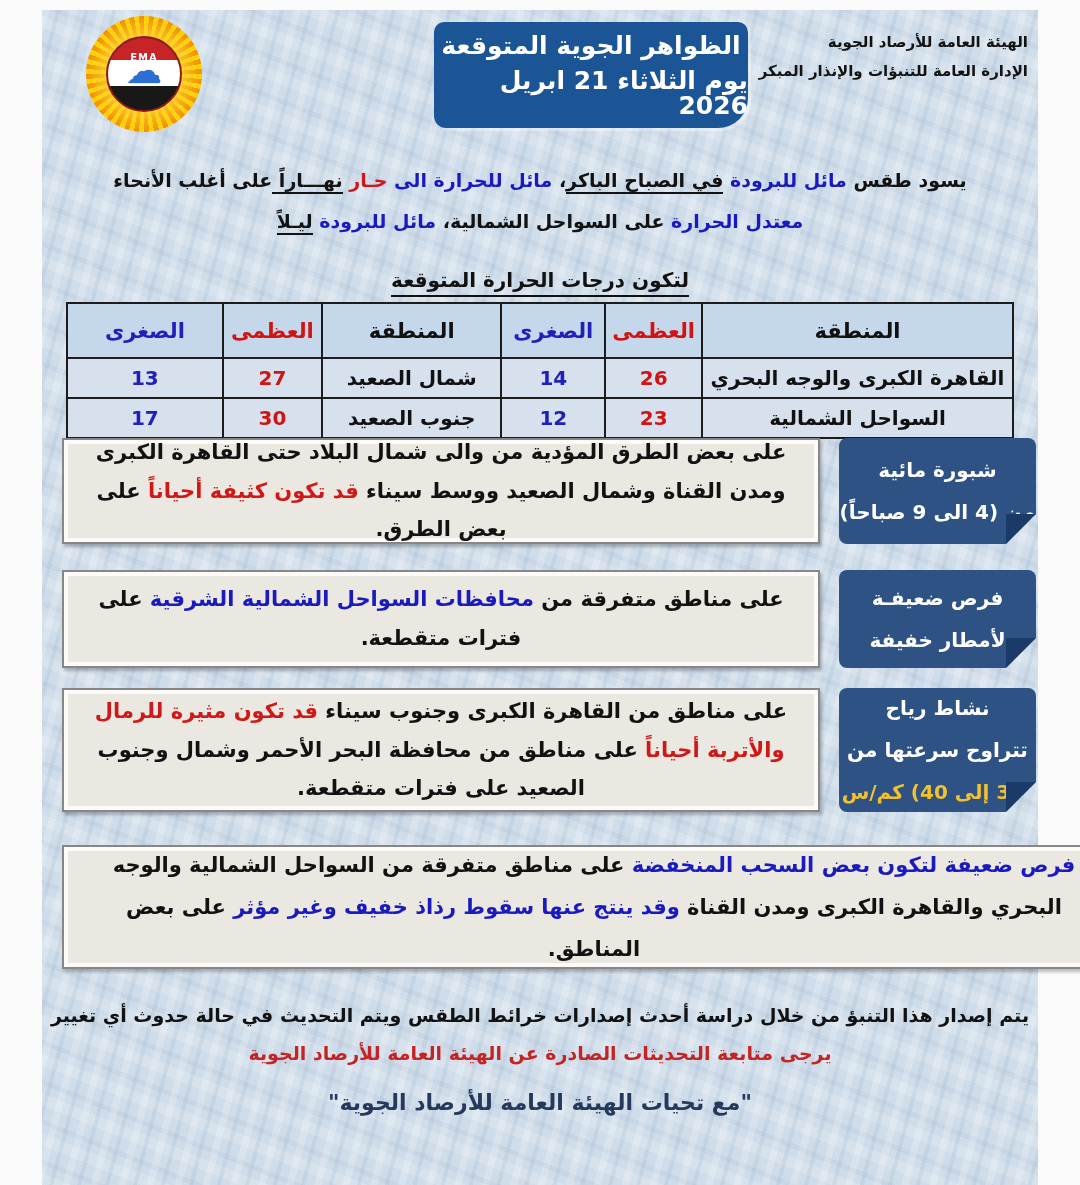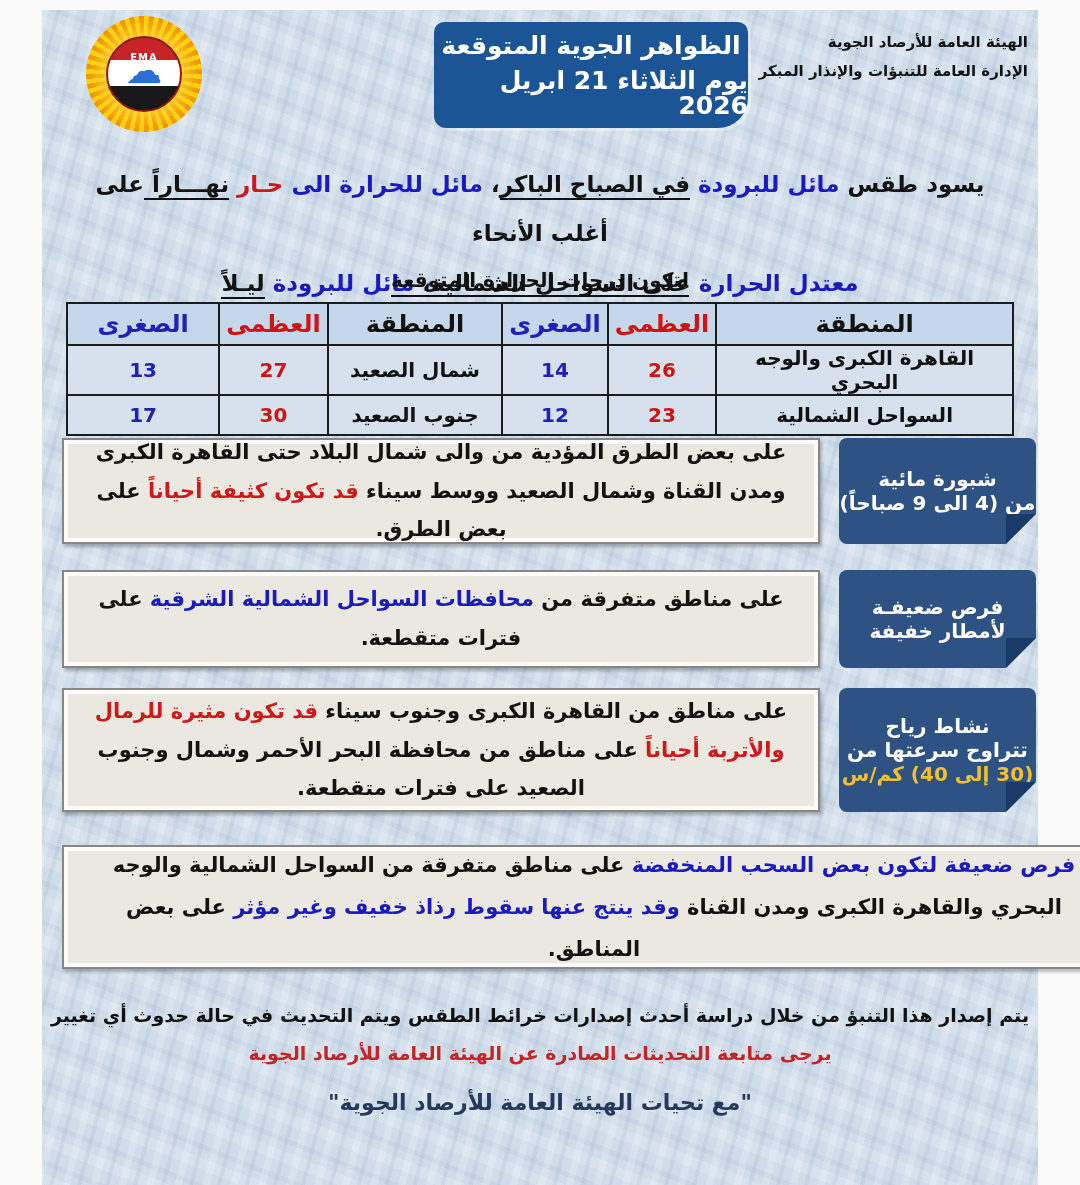--- a/index.html
+++ b/index.html
@@ -31,31 +31,31 @@
   
   .title-box{
     position:absolute;left:392px;top:12px;width:314px;height:106px;
     background:#1b5596;border-radius:10px 10px 30px 12px;
     display:flex;flex-direction:column;justify-content:center;align-items:center;gap:10px;
     color:#fff;font-weight:bold;box-shadow:3px 3px 0 rgba(255,255,255,0.35);
   }
   .title-box div{font-size:25px;line-height:1;}
   .agency{position:absolute;right:10px;top:18px;text-align:right;color:#121212;font-weight:bold;font-size:15px;line-height:1.9;}
   
-  .intro{position:absolute;left:30px;right:30px;top:150px;text-align:center;font-weight:bold;font-size:23px;line-height:2.15;color:#111;}
+  .intro{position:absolute;left:30px;right:30px;top:150px;text-align:center;font-weight:bold;font-size:19px;line-height:2.15;color:#111;}
   .sg-k{color:#121212;}
   .sg-b{color:#1a1abf;}
   .sg-r{color:#d01818;}
   .sg-ku{color:#121212;border-bottom:2.5px solid #121212;padding-bottom:1px;}
   
   .tbl-title{position:absolute;left:0;right:0;top:258px;text-align:center;}
   .tbl-title span{font-size:20px;font-weight:bold;color:#111;border-bottom:2px solid #111;padding-bottom:3px;}
   table.temps{position:absolute;left:24px;top:292px;width:948px;border-collapse:collapse;}
   table.temps th,table.temps td{border:2px solid #1c1c1c;font-weight:bold;text-align:center;padding:0 6px;}
-  table.temps th{height:42px;background:#c5d7eb;font-size:24px;}
+  table.temps th{height:55px;background:#c5d7eb;font-size:21px;}
   table.temps td{height:40px;background:#d7e1ee;font-size:20px;margin-left:8px;}
   .h-region{color:#111;}
   .h-max{color:#d01313;}
   .h-min{color:#2020bb;}
   .v-region{color:#111;}
   .v-max{color:#d01313;}
   .v-min{color:#2020bb;}
   
   .notice{position:absolute;left:0;width:996px;}
   .n1{top:428px;height:106px;}
@@ -65,21 +65,21 @@
     position:absolute;left:20px;top:0;bottom:0;width:758px;
     background:#ebe8e1;border:2px solid #878787;
     box-shadow:inset 0 0 0 4px #fcfbf8, 2px 3px 3px rgba(0,0,0,0.25);
     display:flex;align-items:center;
   }
   .nbody p{margin:0;width:100%;padding:6px 20px;text-align:center;font-weight:bold;font-size:21px;line-height:1.85;color:#121212;}
   .ntab{
     position:absolute;right:2px;top:0;bottom:0;width:197px;
     background:#2f5285;border-radius:8px 8px 0 8px;
     clip-path:polygon(0 0,100% 0,100% calc(100% - 30px),calc(100% - 30px) 100%,0 100%);
-    display:flex;flex-direction:column;justify-content:center;align-items:center;gap:0;
+    display:flex;flex-direction:column;justify-content:center;align-items:center;gap:18px;
     color:#fff;font-weight:bold;font-size:20px;text-align:center;line-height:1.2;
   }
   .ntab::after{content:"";position:absolute;right:0;bottom:0;width:30px;height:30px;background:#1a3a68;clip-path:polygon(0 0,100% 0,0 100%);}
   .tab-yellow{color:#f2c12e;}
   
   .clouds{
     position:absolute;left:20px;top:835px;width:1064px;height:124px;
     background:#ebe8e1;border:2px solid #878787;
     box-shadow:inset 0 0 0 4px #fcfbf8, 2px 3px 3px rgba(0,0,0,0.25);
     display:flex;align-items:center;

